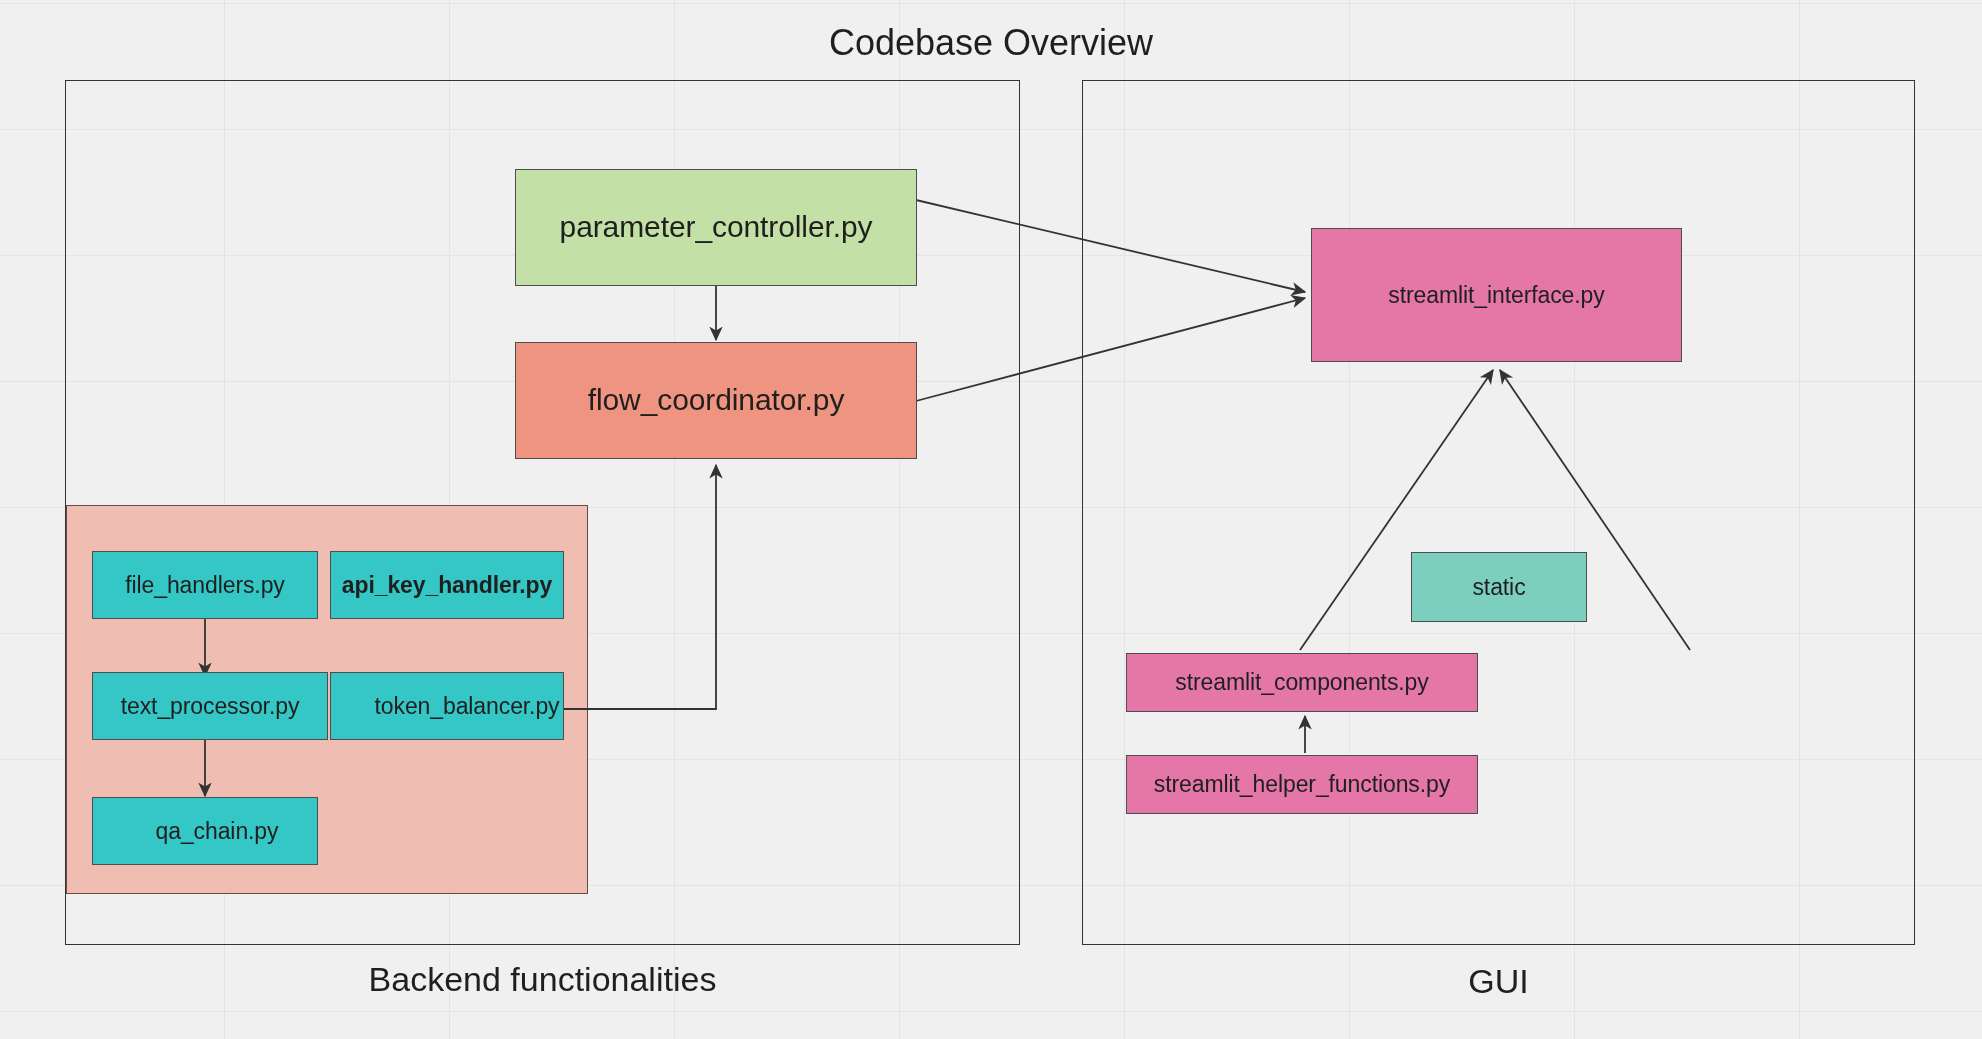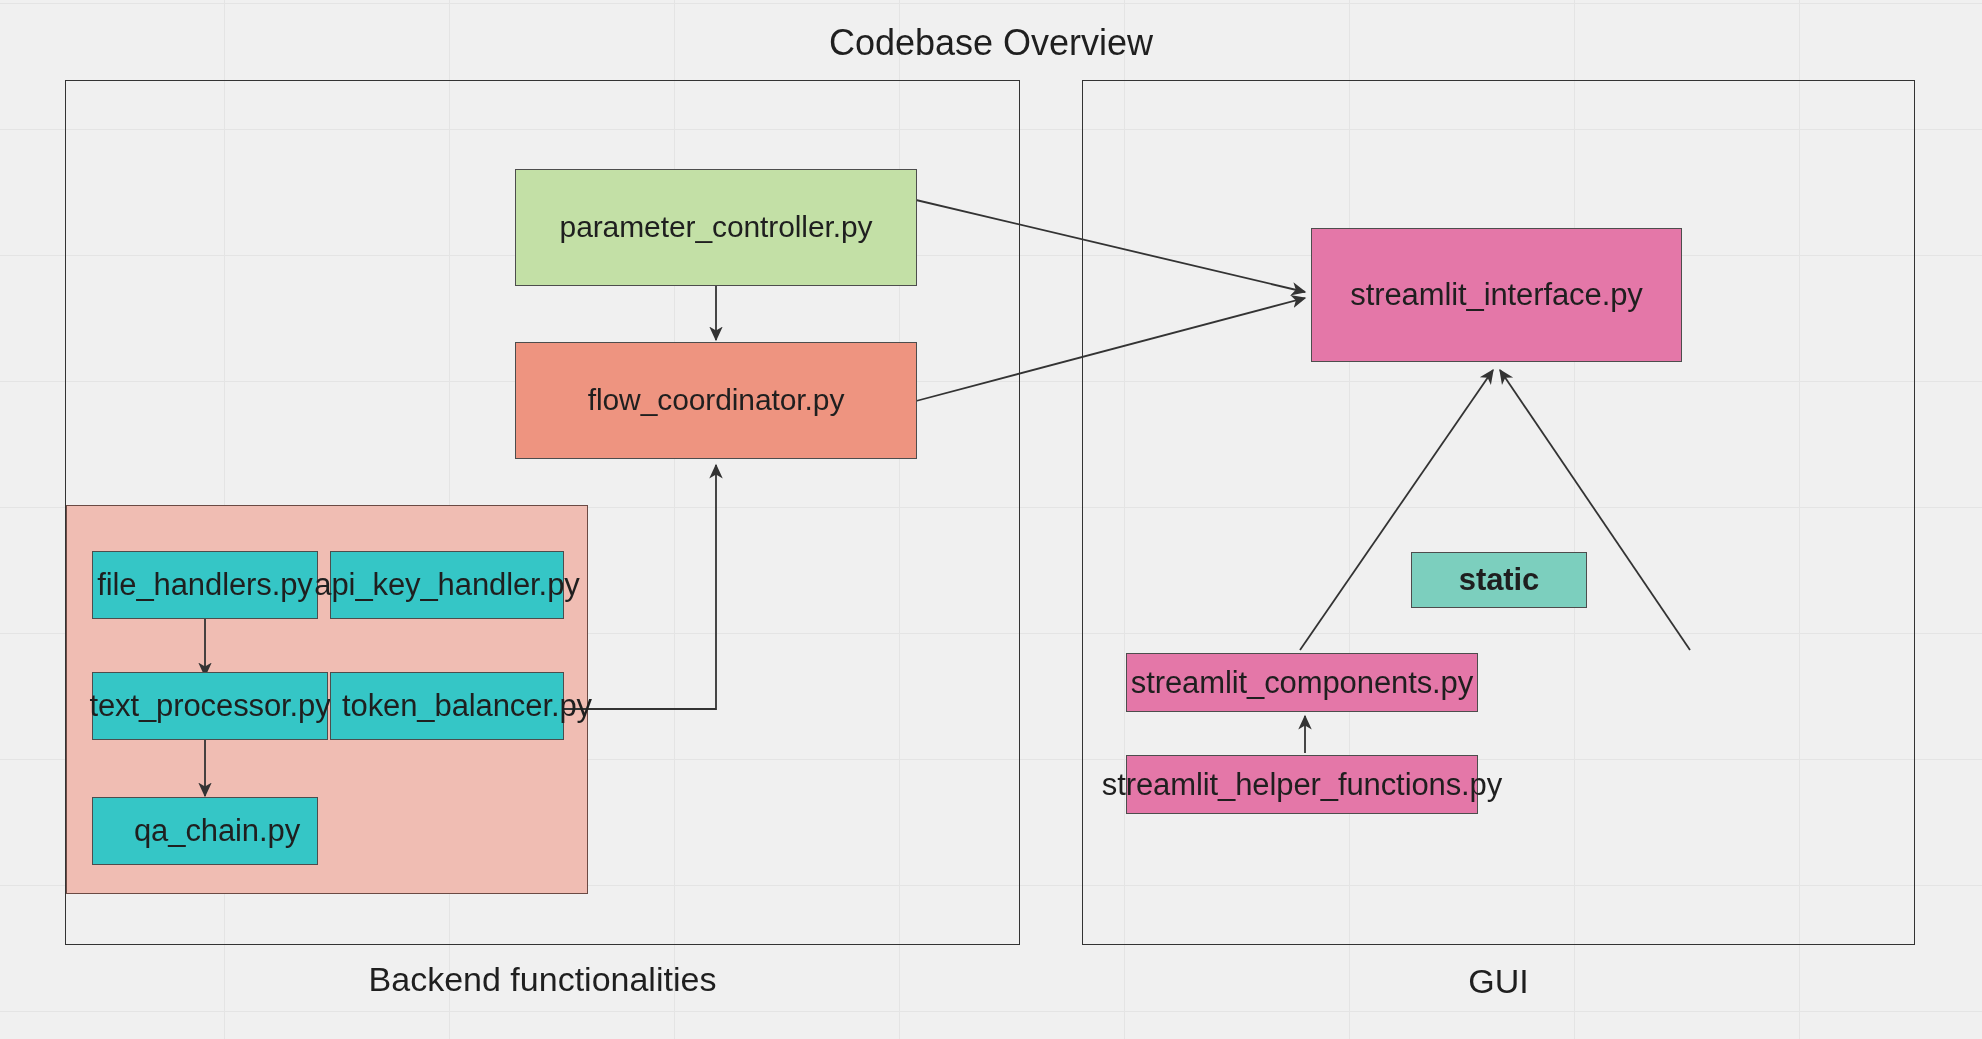--- a/index.html
+++ b/index.html
@@ -31,21 +31,21 @@
   .node-box {
     position: absolute;
     box-sizing: border-box;
     border: 1.6px solid #4d4d4d;
     display: flex;
     align-items: center;
     justify-content: center;
     text-align: center;
     color: #1f1f1f;
     font-family: "Liberation Sans", sans-serif;
-    font-size: 31px;
+    font-size: 23px;
     line-height: 1.15;
     letter-spacing: -0.1px;
     white-space: nowrap;
   }
   .cluster-box {
     position: absolute;
     box-sizing: border-box;
     border: 1.6px solid #333333;
     background: transparent;
   }
@@ -127,41 +127,41 @@
   </div>
 
   <div class="node-box" style="left:515px; top:342px; width:402px; height:117px; background:#ee9480; font-size:30px;">
     <span>flow_coordinator.py</span>
   </div>
 
   <div class="node-box" style="left:92px; top:551px; width:226px; height:68px; background:#35c6c6;">
     <span>file_handlers.py</span>
   </div>
 
-  <div class="node-box" style="left:330px; top:551px; width:234px; height:68px; background:#35c6c6;">
+  <div class="node-box" style="left:330px; top:551px; width:234px; height:68px; background:#35c6c6;font-weight:bold;">
     <span>api_key_handler.py</span>
   </div>
 
   <div class="node-box" style="left:92px; top:672px; width:236px; height:68px; background:#35c6c6;">
     <span>text_processor.py</span>
   </div>
 
   <div class="node-box" style="left:330px; top:672px; width:234px; height:68px; background:#35c6c6;padding-left:40px;">
     <span>token_balancer.py</span>
   </div>
 
   <div class="node-box" style="left:92px; top:797px; width:226px; height:68px; background:#35c6c6;padding-left:24px;">
     <span>qa_chain.py</span>
   </div>
 
   <div class="node-box" style="left:1311px; top:228px; width:371px; height:134px; background:#e477a8;">
     <span>streamlit_interface.py</span>
   </div>
 
-  <div class="node-box" style="left:1411px; top:552px; width:176px; height:56px; background:#7ccfbe;font-weight:bold;">
+  <div class="node-box" style="left:1411px; top:552px; width:176px; height:70px; background:#7ccfbe;">
     <span>static</span>
   </div>
 
   <div class="node-box" style="left:1126px; top:653px; width:352px; height:59px; background:#e477a8;">
     <span>streamlit_components.py</span>
   </div>
 
 
   <div class="node-box" style="left:1126px; top:755px; width:352px; height:59px; background:#e477a8;">
     <span>streamlit_helper_functions.py</span>

